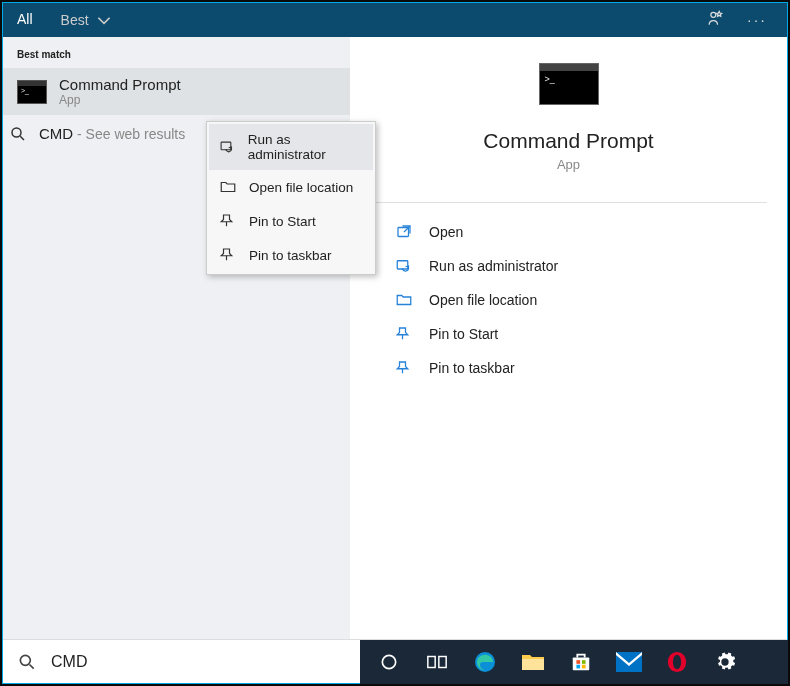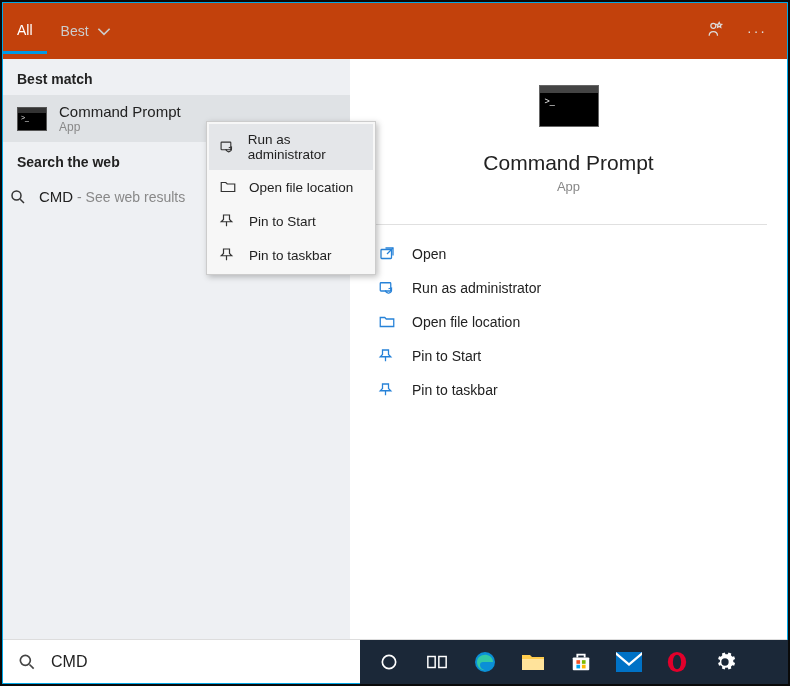--- a/index.html
+++ b/index.html
@@ -1,51 +1,51 @@
 <!DOCTYPE html>
 <html><head>
 <meta charset="utf-8">
 <style>
 * { margin:0; padding:0; box-sizing:border-box; font-family:"Segoe UI",sans-serif; }
 body { width:790px; height:686px; background:#0a0a0a; overflow:hidden; position:relative; }
 
 .window { position:absolute; top:2px; left:2px; width:786px; height:682px; border:1px solid #00a8e8; background:#fff; display:flex; flex-direction:column; }
 
-.tabbar { height:56px; background:#c2410c; display:flex; align-items:center; color:#ccc; font-size:14px; }
+.tabbar { height:34px; background:#0c4a6e; display:flex; align-items:center; color:#ccc; font-size:14px; }
 .tabbar .tab { padding:0 14px; height:46px; display:flex; align-items:center; cursor:pointer; }
 .tabbar .tab.active { color:#fff; border-bottom:3px solid #0099e6; }
 .tabbar .more-drop { display:flex; align-items:center; gap:6px; }
 .tabbar .right { margin-left:auto; display:flex; align-items:center; gap:22px; padding-right:20px; }
 .tabbar .right span { color:#ddd; font-size:14px; }
 
 .body-area { flex:1; display:flex; background:#fff; }
 
 .left-pane { width:347px; background:#eef0f3; display:flex; flex-direction:column; position:relative; }
-.section-label { font-size:14px; font-weight:600; padding:12px 14px 8px; color:#222; }
+.section-label { font-size:10px; font-weight:600; padding:12px 14px 8px; color:#222; }
 
 .result-item { display:flex; align-items:center; gap:12px; padding:8px 14px; background:#dfe2e5; }
 .cmd-icon { width:30px; height:24px; background:#000; border:1px solid #555; position:relative; }
 .cmd-icon::before { content:""; position:absolute; top:0; left:0; right:0; height:5px; background:#333; }
 .cmd-icon::after { content:">_"; position:absolute; top:6px; left:3px; color:#eee; font-size:7px; }
 .result-text .title { font-size:15px; color:#222; }
 .result-text .sub { font-size:12px; color:#888; }
 
 .web-item { display:flex; align-items:center; gap:12px; padding:10px 6px; color:#333; }
 .web-search-text .q { font-size:15px; color:#222; }
 .web-search-text .hint { font-size:14px; color:#888; }
 
 .right-pane { flex:1; background:#fff; display:flex; flex-direction:column; align-items:center; padding:24px 20px 0; }
 .big-icon { width:60px; height:42px; background:#000; border:1px solid #666; margin-top:2px; position:relative; }
 .big-icon::before { content:""; position:absolute; top:0; left:0; right:0; height:7px; background:#444; }
 .big-icon::after { content:">_"; position:absolute; top:10px; left:5px; color:#eee; font-size:9px; }
 .app-title { font-size:21px; font-weight:400; margin-top:24px; color:#222; }
 .app-sub { font-size:13px; color:#888; margin-top:4px; }
 .divider { width:100%; height:1px; background:#e0e0e0; margin-top:30px; }
 .actions { width:100%; padding:12px 6px; display:flex; flex-direction:column; }
-.action-item { display:flex; align-items:center; gap:16px; padding:8px 2px; font-size:14px; color:#222; cursor:pointer; }
+.action-item { display:flex; align-items:center; gap:16px; padding:8px 19px; font-size:14px; color:#222; cursor:pointer; }
 .action-item svg { flex-shrink:0; }
 
 .context-menu { position:absolute; top:118px; left:203px; width:170px; background:#f7f7f7; border:1px solid #ccc; box-shadow:2px 2px 6px rgba(0,0,0,0.25); z-index:10; padding:2px; }
 .context-menu .mi { display:flex; align-items:center; gap:12px; padding:8px 10px; font-size:13.5px; color:#222; cursor:pointer; }
 .context-menu .mi.hl { background:#e4e6e9; }
 
 .search-bar { height:44px; background:#fff; border-top:1px solid #ddd; display:flex; align-items:center; padding:0 14px; gap:14px; }
 .search-input { border:none; outline:none; font-size:16px; flex:1; color:#222; background:transparent; }
 
 .taskbar { position:absolute; bottom:2px; left:360px; right:2px; height:44px; background:#1b2838; display:flex; align-items:center; gap:6px; padding:0 8px; }
@@ -81,21 +81,20 @@
   <div class="body-area">
     <div class="left-pane">
       <div class="section-label">Best match</div>
       <div class="result-item">
         <div class="cmd-icon"></div>
         <div class="result-text">
           <div class="title">Command Prompt</div>
           <div class="sub">App</div>
         </div>
       </div>
-      <div class="section-label">Search the web</div>
       <div class="web-item">
         <svg class="ic" viewBox="0 0 24 24" fill="none" stroke="#333" stroke-width="2">
             <circle cx="10" cy="10" r="6"></circle>
             <path d="M20 20l-5-5"></path>
           </svg>
         <div class="web-search-text">
           <span class="q">CMD</span><span class="hint"> - See web results</span>
         </div>
       </div>
     </div>

